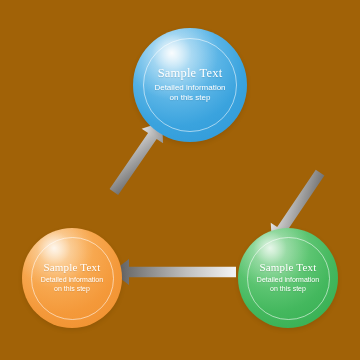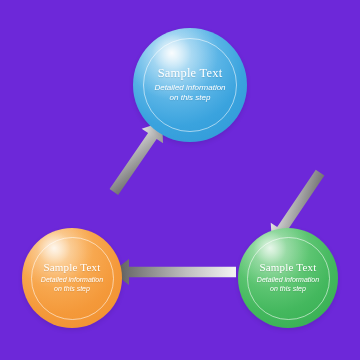--- a/index.html
+++ b/index.html
@@ -10,21 +10,21 @@
   body {
     width: 360px;
     height: 360px;
     overflow: hidden;
     font-family: "Liberation Sans", sans-serif;
   }
   #diagram-canvas {
     position: relative;
     width: 360px;
     height: 360px;
-    background: #6d28d9;
+    background: #a16207;
   }
   #arrow-layer {
     position: absolute;
     left: 0;
     top: 0;
     width: 360px;
     height: 360px;
   }
   .node {
     position: absolute;
@@ -67,21 +67,20 @@
     font-weight: 400;
     letter-spacing: 0.2px;
     text-shadow: 0 1px 1px rgba(0,0,0,0.12);
   }
   .node .subtitle {
     display: block;
     font-family: "Liberation Sans", sans-serif;
     color: #ffffff;
     font-weight: 400;
     text-shadow: 0 1px 1px rgba(0,0,0,0.10);
-    font-style: italic;
   }
 
   
   #node-blue {
     left: 133px;
     top: 28px;
     width: 114px;
     height: 114px;
     background:
       radial-gradient(circle at 34% 22%, rgba(255,255,255,0.95) 0%, rgba(255,255,255,0.30) 17%, rgba(255,255,255,0.0) 40%),

